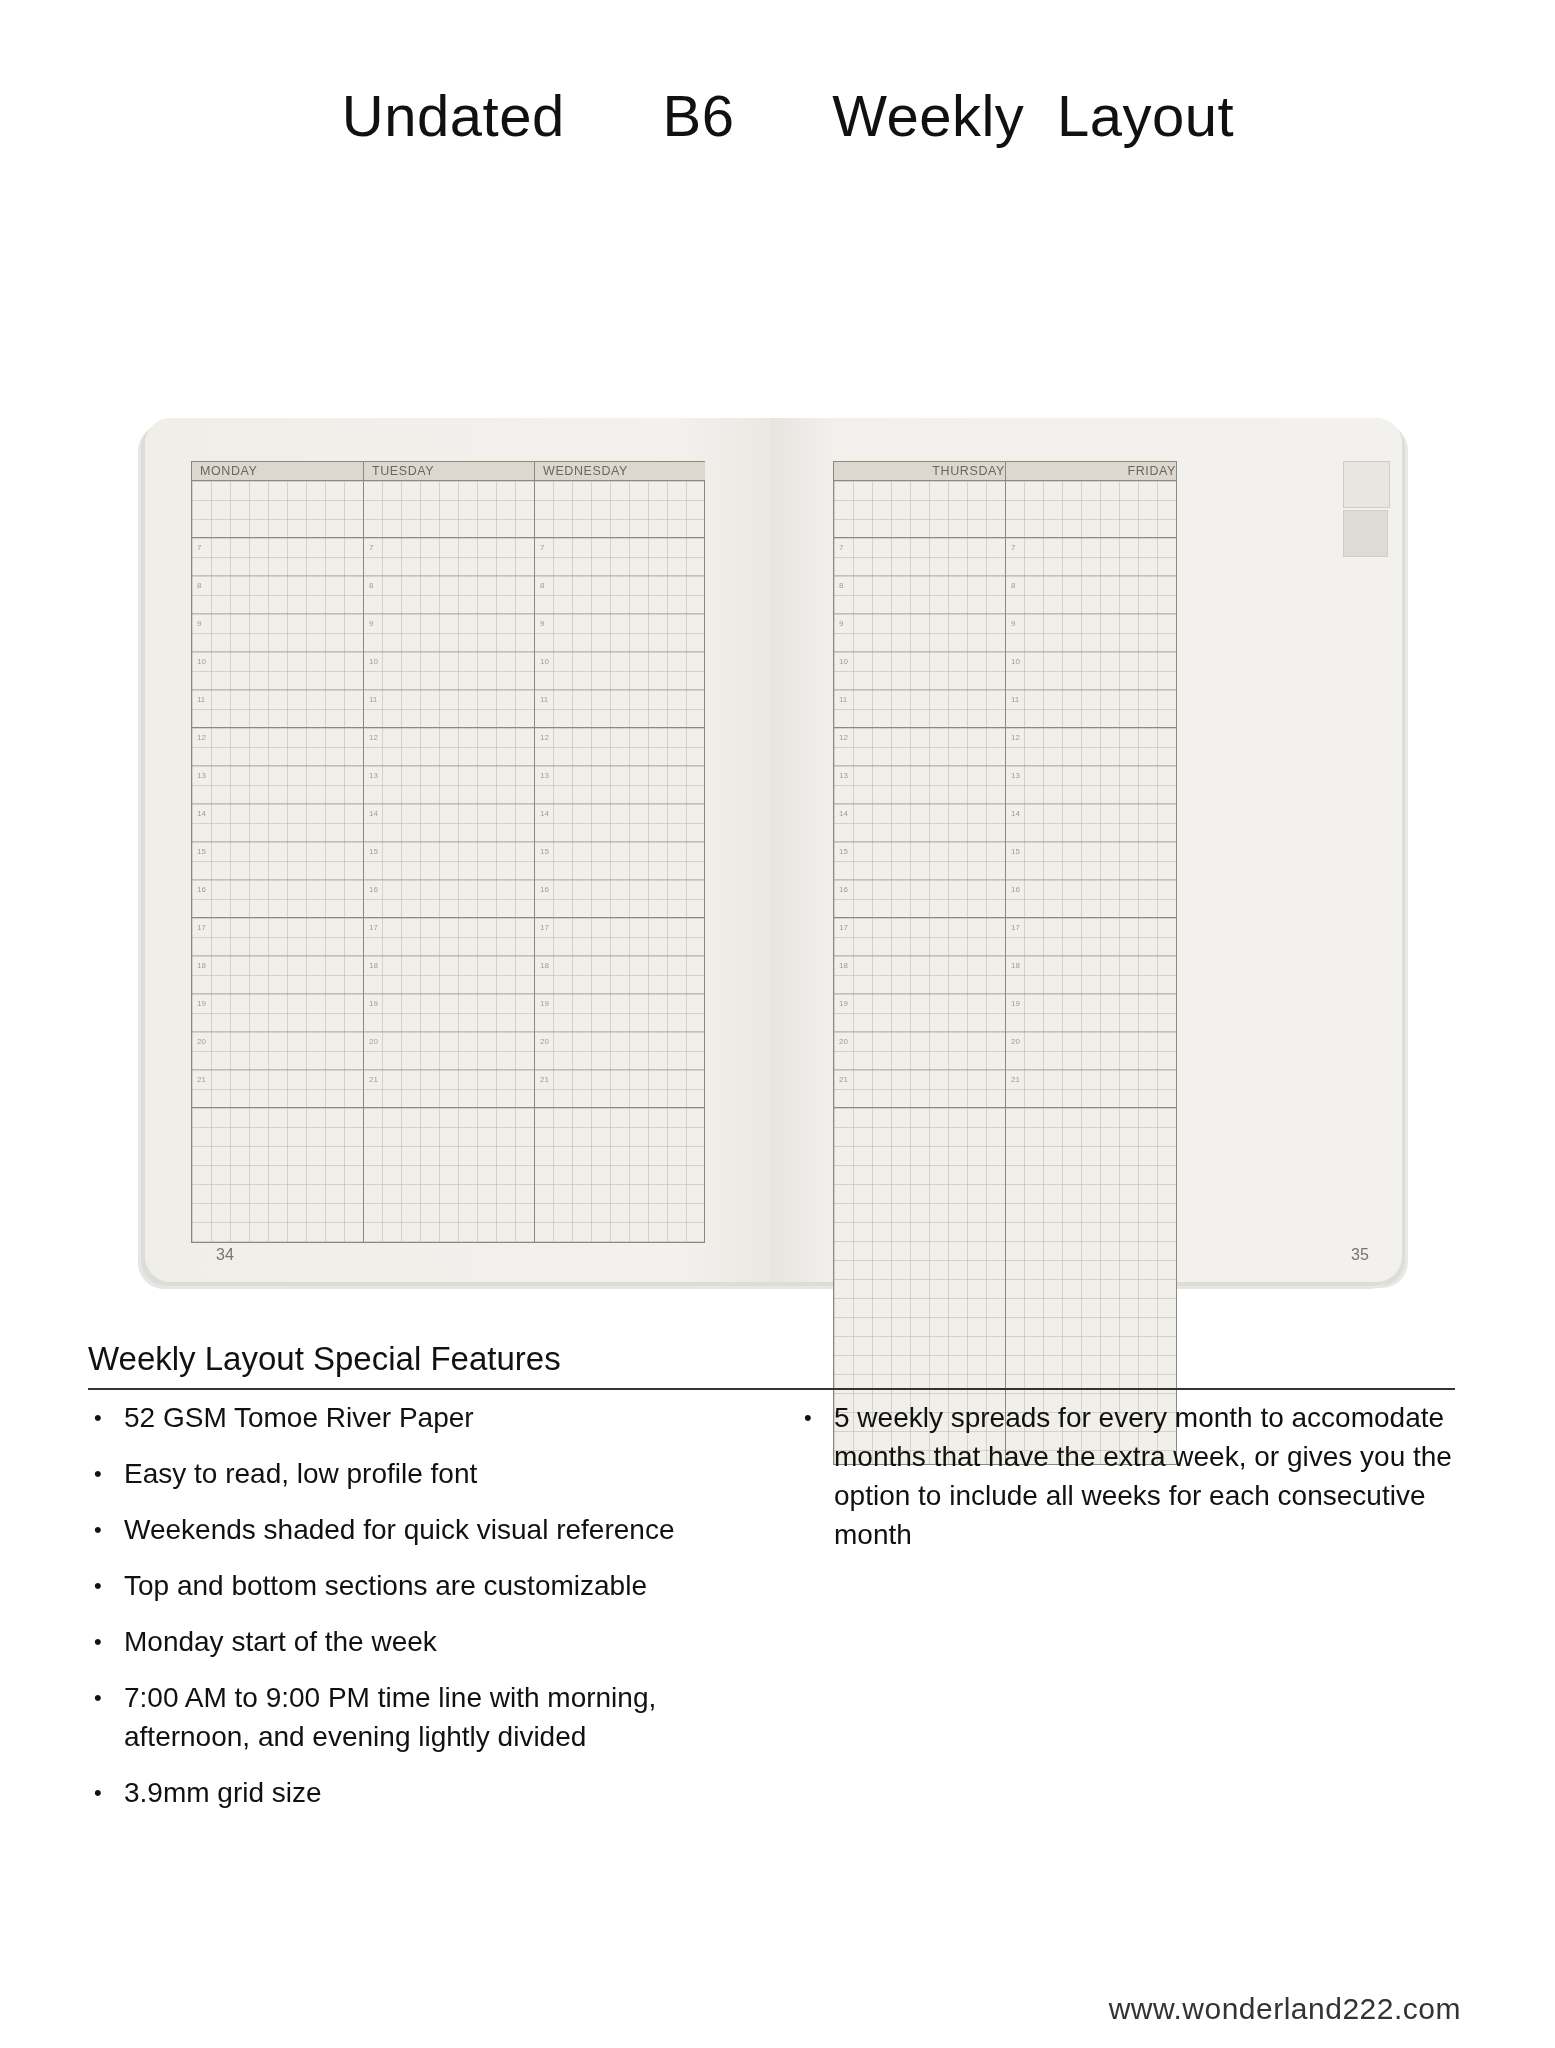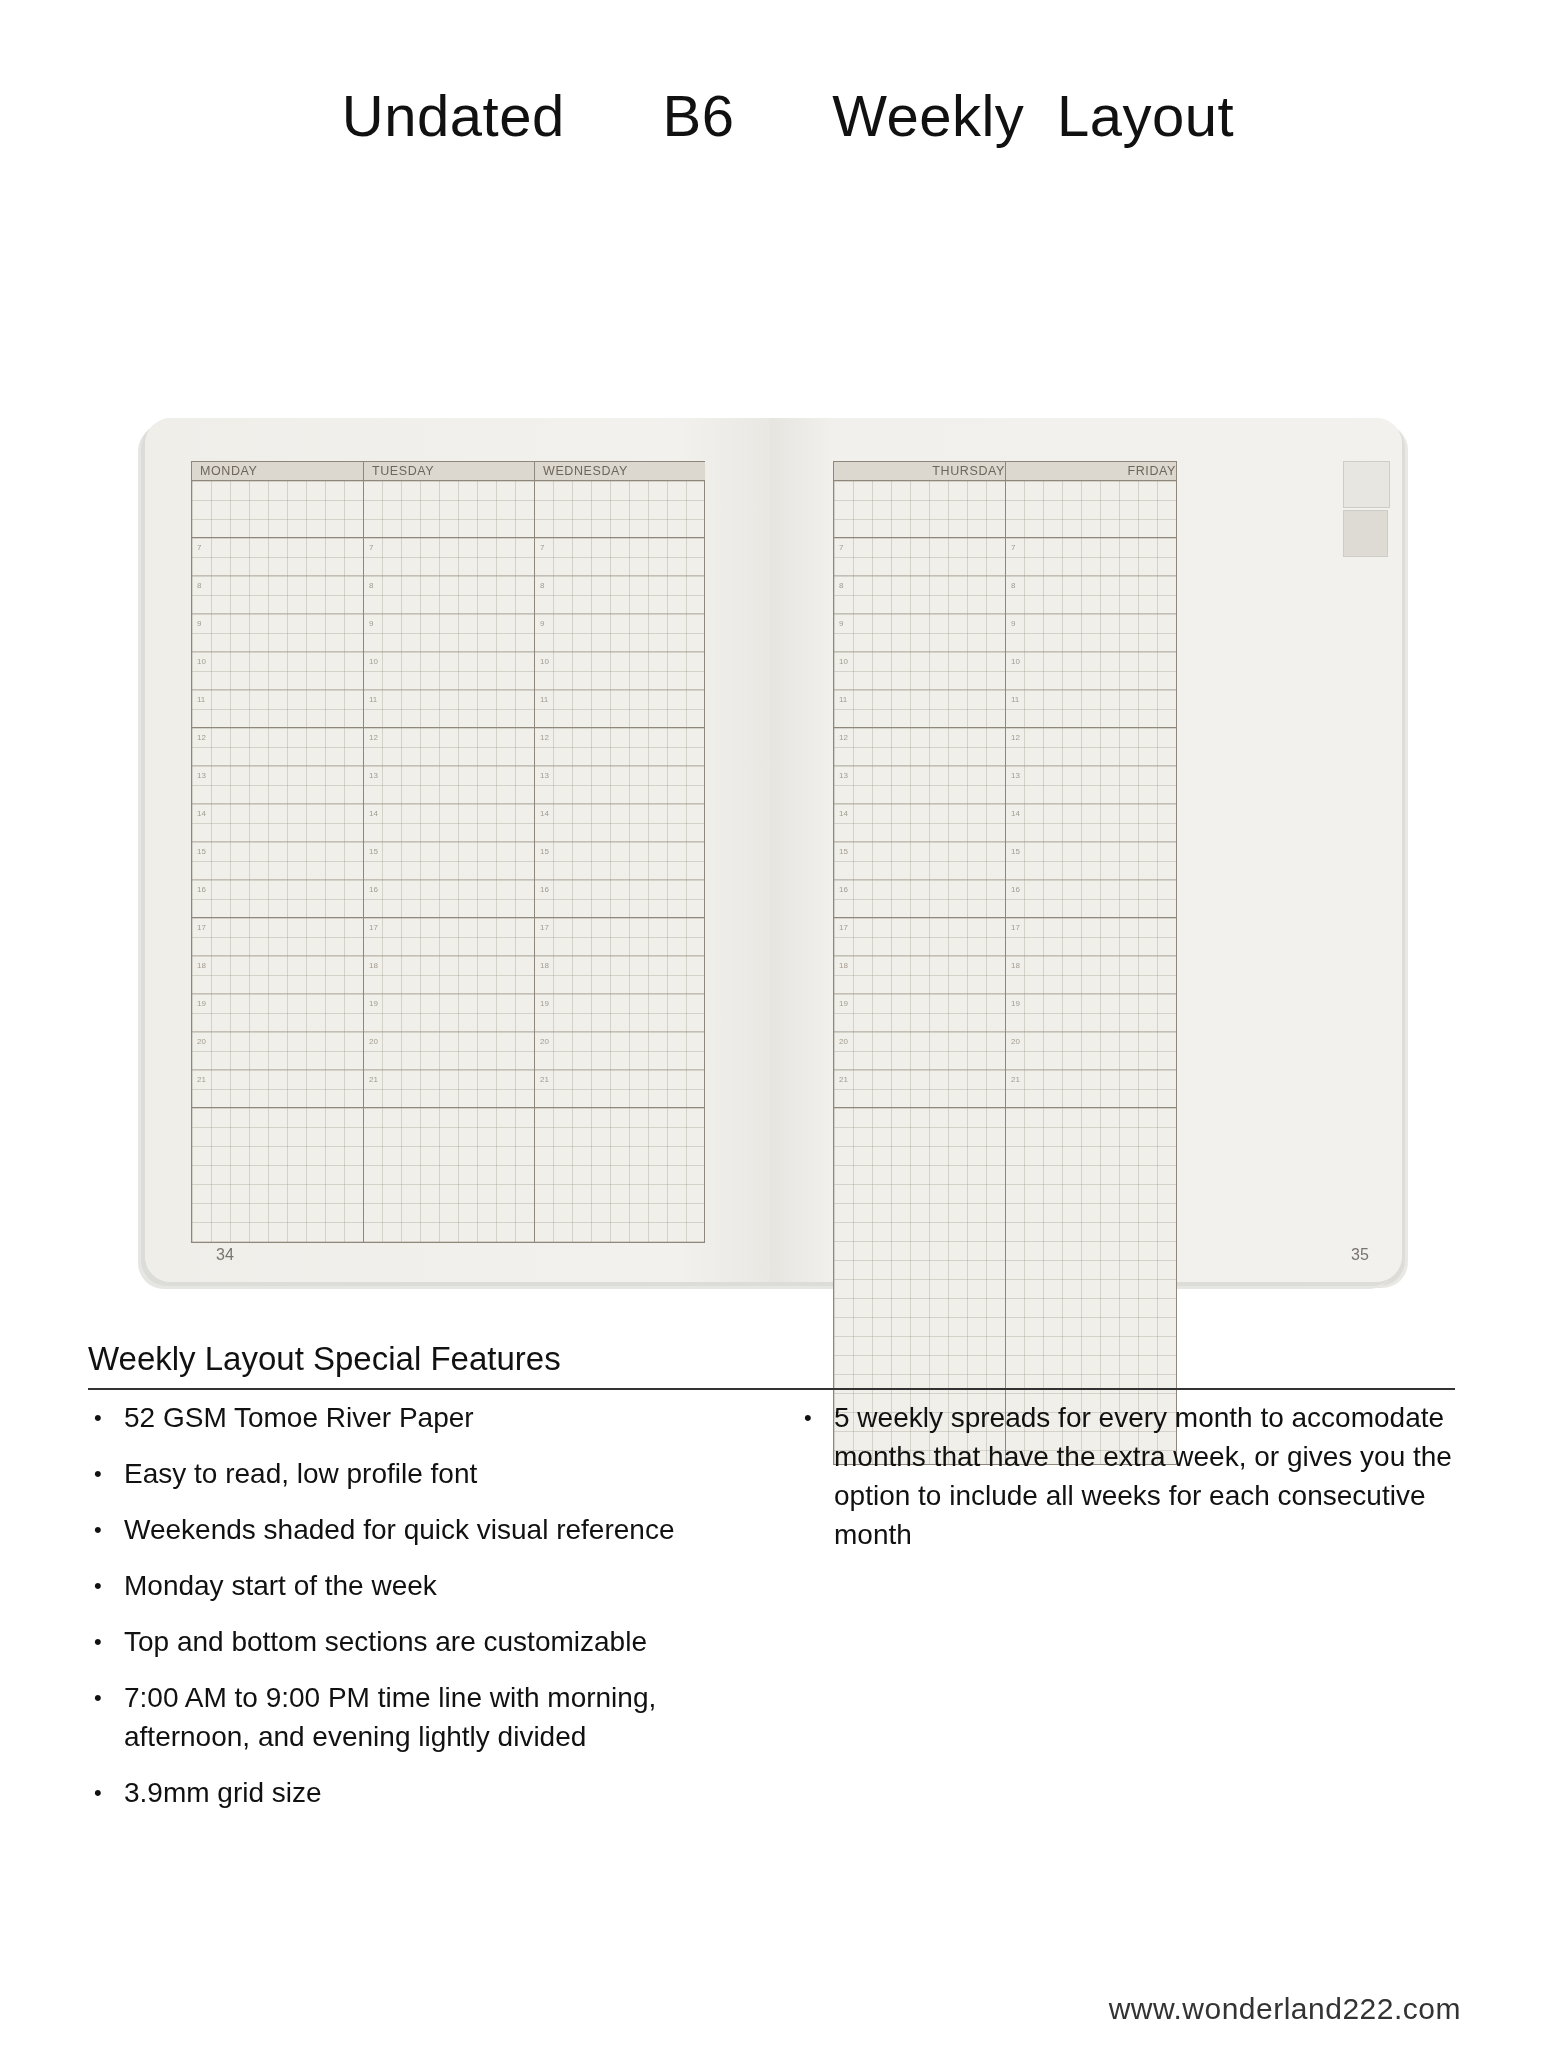--- a/index.html
+++ b/index.html
@@ -347,22 +347,22 @@
     <div class="page-number" style="left:556px; top:828px;">35</div>
   </div>
 </div>
 
 <h2 class="features-heading">Weekly Layout Special Features</h2>
 <div class="features-rule"></div>
 <ul class="feature-list list-left" id="list-left">
     <li style="white-space: pre-line;">52 GSM Tomoe River Paper</li>
     <li style="white-space: pre-line;">Easy to read, low profile font</li>
     <li style="white-space: pre-line;">Weekends shaded for quick visual reference</li>
+    <li style="white-space: pre-line;">Top and bottom sections are customizable</li>
     <li style="white-space: pre-line;">Monday start of the week</li>
-    <li style="white-space: pre-line;">Top and bottom sections are customizable</li>
     <li style="white-space: pre-line;">7:00 AM to 9:00 PM time line with morning, afternoon, and evening lightly divided</li>
     <li style="white-space: pre-line;">3.9mm grid size</li>
   </ul>
 <ul class="feature-list list-right" id="list-right">
     <li style="white-space: pre-line;">5 weekly spreads for every month to accomodate months that have the extra week, or gives you the option to include all weeks for each consecutive month</li>
   </ul>
 
 <div class="website">www.wonderland222.com</div>
 
 </body></html>

